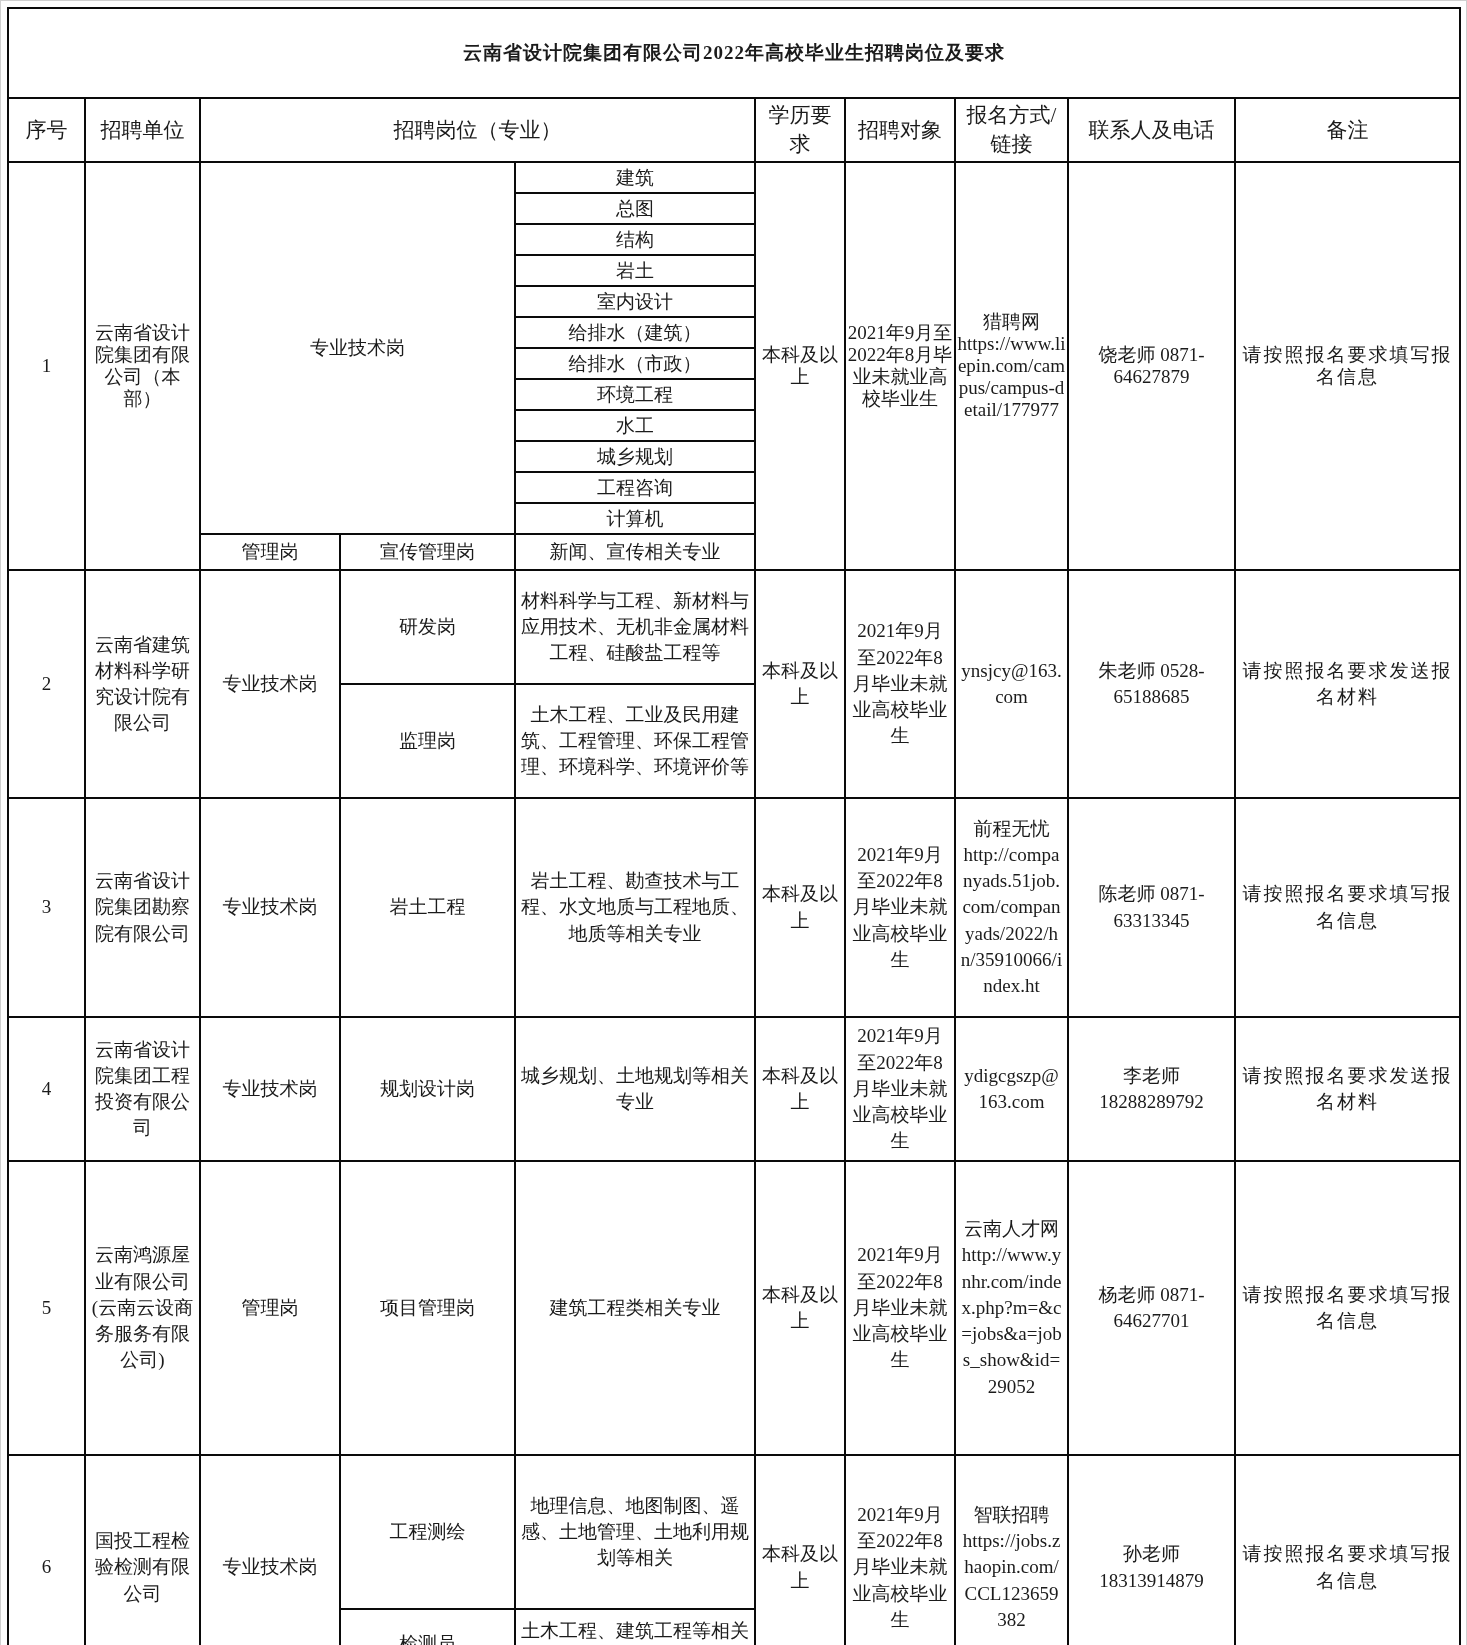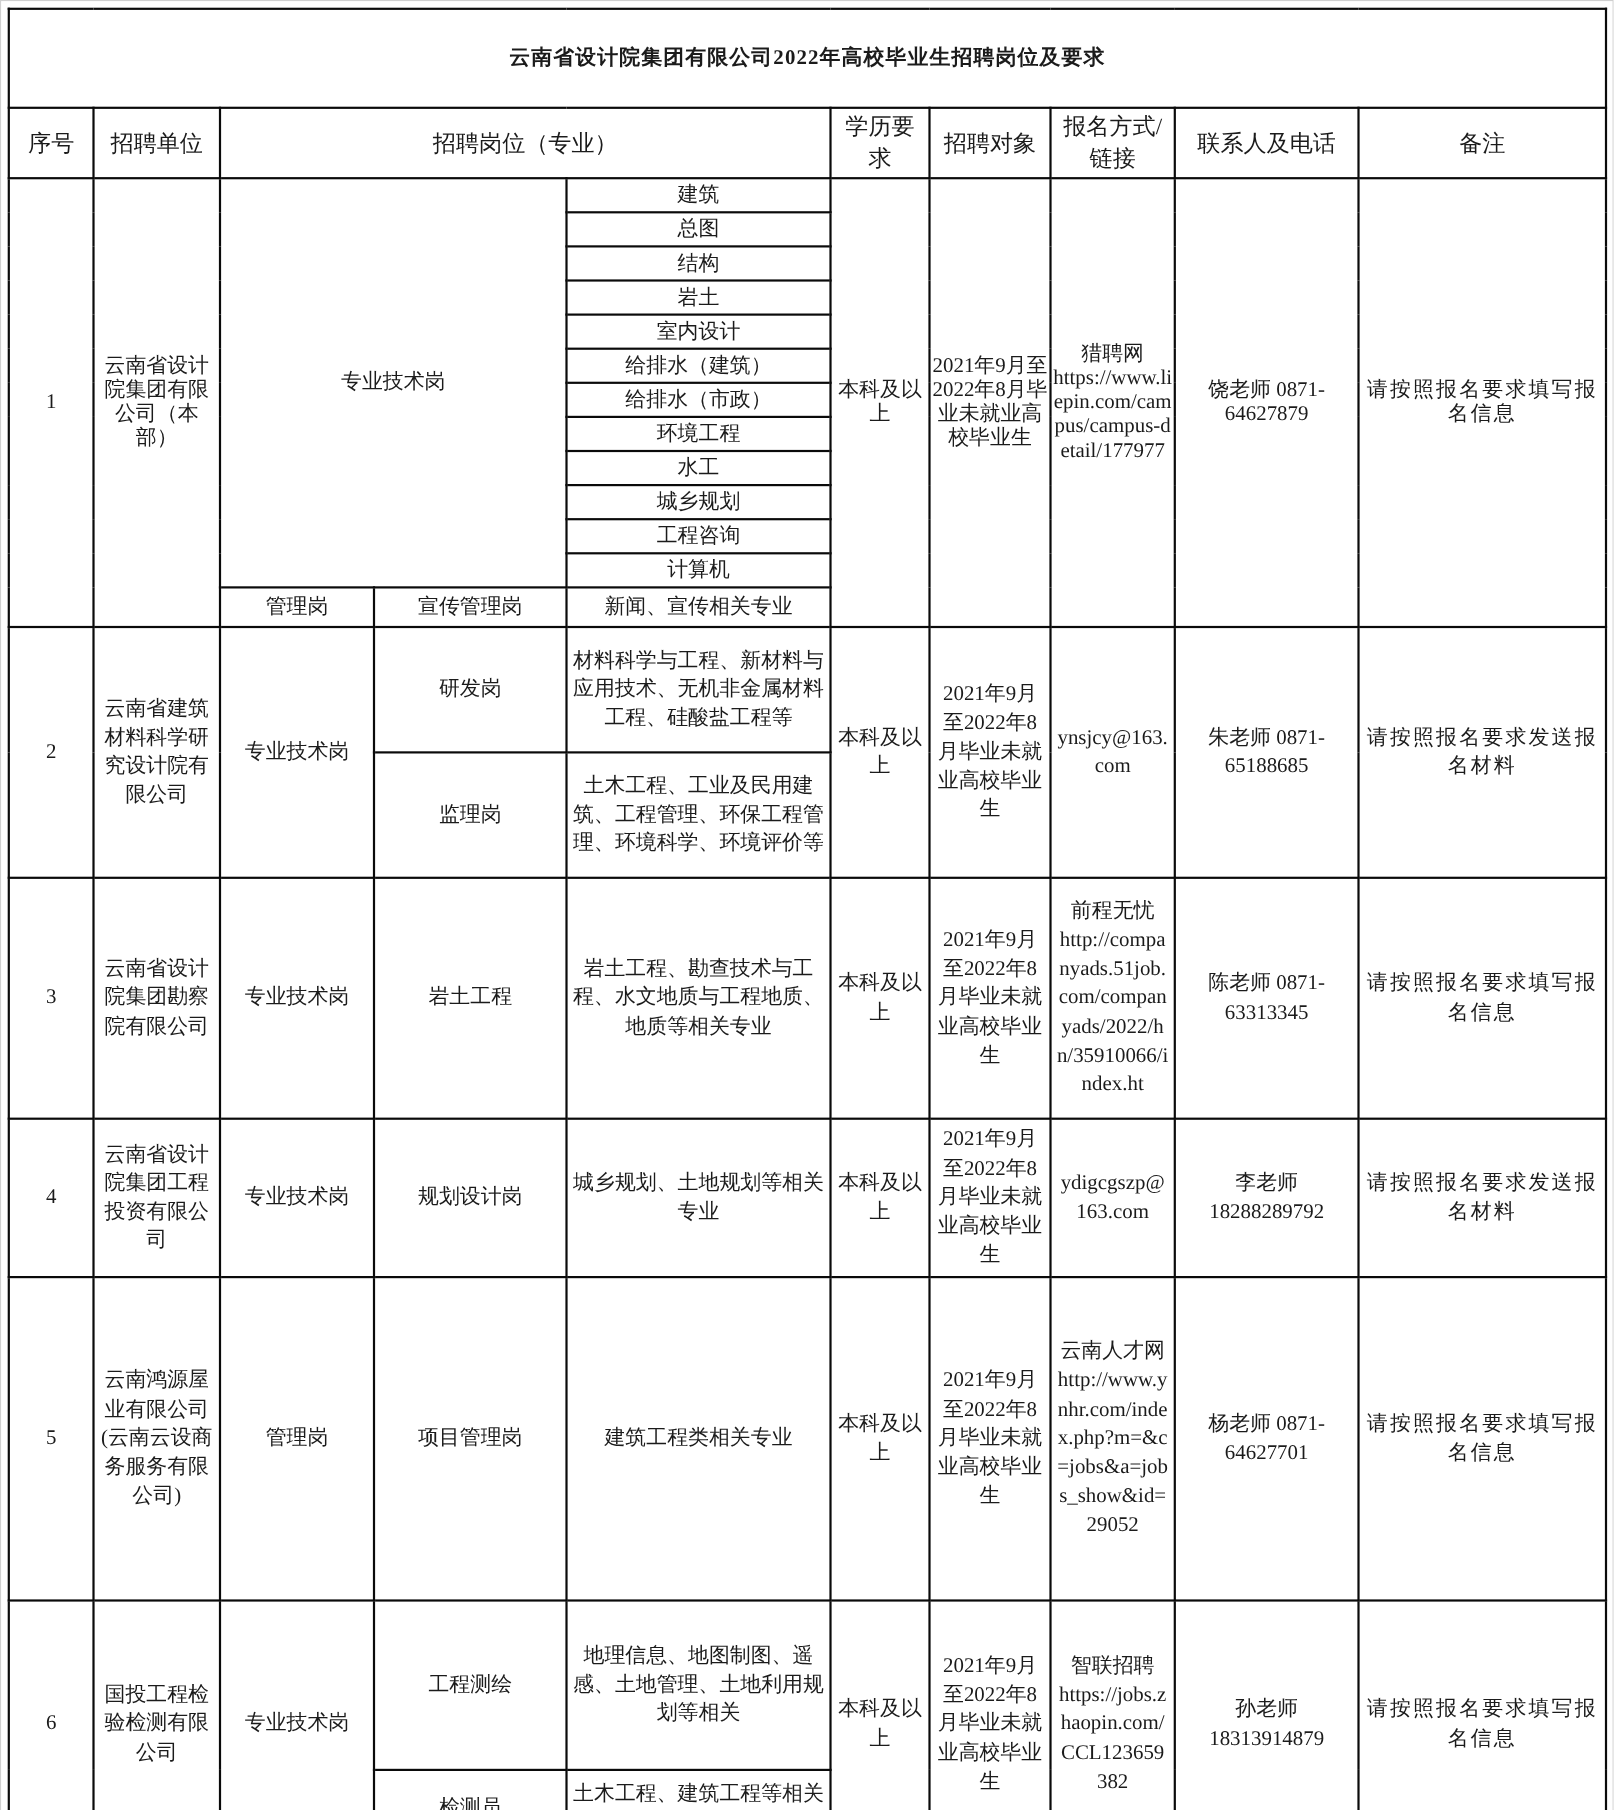--- a/index.html
+++ b/index.html
@@ -142,21 +142,21 @@
 
   <tr class="r2">
     <td rowspan="2">2</td>
     <td rowspan="2" class="unit">云南省建筑材料科学研究设计院有限公司</td>
     <td rowspan="2">专业技术岗</td>
     <td>研发岗</td>
     <td class="majors">材料科学与工程、新材料与应用技术、无机非金属材料工程、硅酸盐工程等</td>
     <td rowspan="2" class="edu">本科及以上</td>
     <td rowspan="2" class="target">2021年9月至2022年8月毕业未就业高校毕业生</td>
     <td rowspan="2" class="apply">ynsjcy@163.com</td>
-    <td rowspan="2" class="contact">朱老师 0871-
+    <td rowspan="2" class="contact">朱老师 0528-
 65188685</td>
     <td rowspan="2" class="remark">请按照报名要求发送报名材料</td>
   </tr>
   <tr class="r2">
     <td>监理岗</td>
     <td class="majors">土木工程、工业及民用建筑、工程管理、环保工程管理、环境科学、环境评价等</td>
   </tr>
 
   <tr class="r3">
     <td>3</td>

